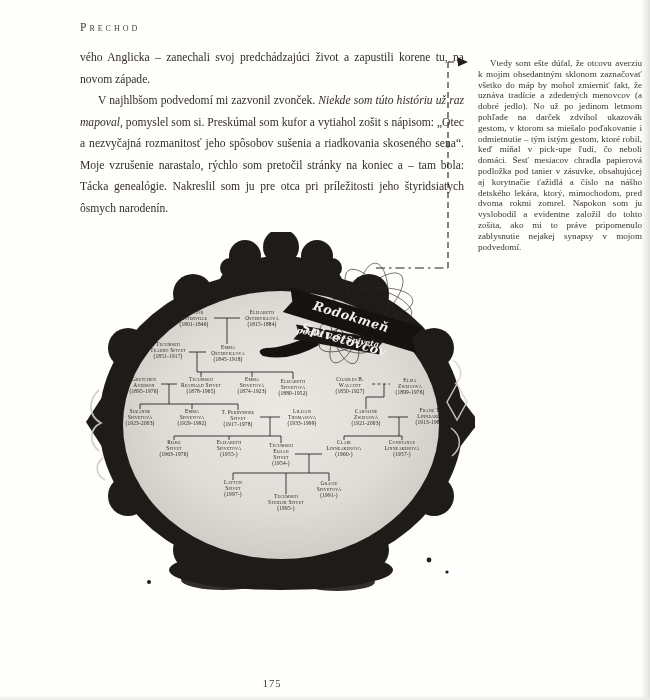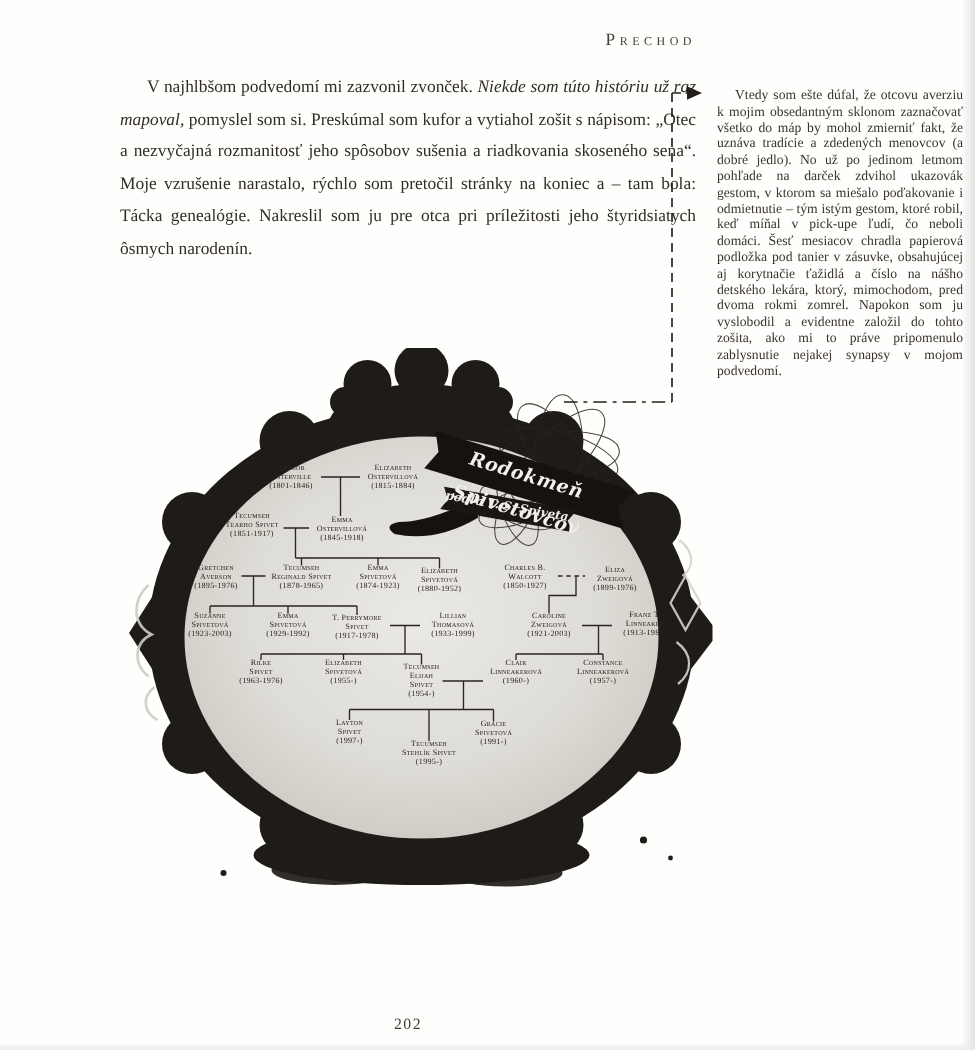--- a/index.html
+++ b/index.html
@@ -4,21 +4,21 @@
 <style>
   html,body{margin:0;padding:0;background:#ffffff;}
   .page{
     position:relative;width:650px;height:700px;overflow:hidden;
     background:#fefefd;
     font-family:"Liberation Serif", serif;
     color:#332c26;
   }
   .running-head{
     position:absolute;left:80px;top:21px;width:384px;
-    text-align:right;font-variant:small-caps;letter-spacing:3px;
+    text-align:left;font-variant:small-caps;letter-spacing:3px;
     font-size:11.5px;color:#453e38;
   }
   .main-col{
     position:absolute;left:80px;top:47px;width:384px;
     font-size:11.6px;line-height:21.5px;text-align:justify;
   }
   .main-col p, .bottom-col p{margin:0;}
   .main-col p.indent, .bottom-col p.indent{text-indent:18px;}
   .bottom-col{
     position:absolute;left:80px;top:595px;width:384px;
@@ -65,20 +65,21 @@
   }
 </style>
 </head>
 <body>
 
 <div class="page">
 
   <div class="running-head">Prechod</div>
 
   <div class="main-col" id="main-paragraphs">
+      <p><span>vého Anglicka – zanechali svoj predchádzajúci život a zapustili korene tu, na novom západe.</span></p>
       <p class="indent"><span>V najhlbšom podvedomí mi zazvonil zvonček. </span><em>Niekde som túto históriu už raz mapoval,</em><span> pomyslel som si. Preskúmal som kufor a vytiahol zošit s nápisom: „Otec a nezvyčajná rozmanitosť jeho spôsobov sušenia a riadkovania skoseného sena“. Moje vzrušenie narastalo, rýchlo som pretočil stránky na koniec a – tam bola: Tácka genealógie. Nakreslil som ju pre otca pri príležitosti jeho štyridsiatych ôsmych narodenín.</span></p>
     </div>
 
   <div class="margin-note">Vtedy som ešte dúfal, že otcovu averziu k mojim obsedantným sklonom zaznačovať všetko do máp by mohol zmierniť fakt, že uznáva tradície a zdedených menovcov (a dobré jedlo). No už po jedinom letmom pohľade na darček zdvihol ukazovák gestom, v ktorom sa miešalo poďakovanie i odmietnutie – tým istým gestom, ktoré robil, keď míňal v pick-upe ľudí, čo neboli domáci. Šesť mesiacov chradla papierová podložka pod tanier v zásuvke, obsahujúcej aj korytnačie ťažidlá a číslo na nášho detského lekára, ktorý, mimochodom, pred dvoma rokmi zomrel. Napokon som ju vyslobodil a evidentne založil do tohto zošita, ako mi to práve pripomenulo zablysnutie nejakej synapsy v mojom podvedomí.</div>
 
   <svg class="connector-svg" width="650" height="700" viewBox="0 0 650 700">
     <g stroke="#241f1c" fill="none" stroke-width="1.1">
       <path d="M376,268 H448" stroke-dasharray="9 4 2.5 4"></path>
       <path d="M448,268 V62" stroke-dasharray="6 4"></path>
       <path d="M448,62 H459" stroke-dasharray="6 3"></path>
@@ -296,17 +297,17 @@
           <div>Spivetová</div>
           <div>(1991-)</div>
         </div>
       </div>
 
     <div class="ribbon-text">Rodokmeň Spivetovcov</div>
     <div class="ribbon-subtext">podľa T. S. Spiveta</div>
   </div>
 
 
-  <div class="page-number">202</div>
+  <div class="page-number">175</div>
 
   <div class="edge-right"></div>
   <div class="edge-bottom"></div>
 </div>
 
 </body></html>

